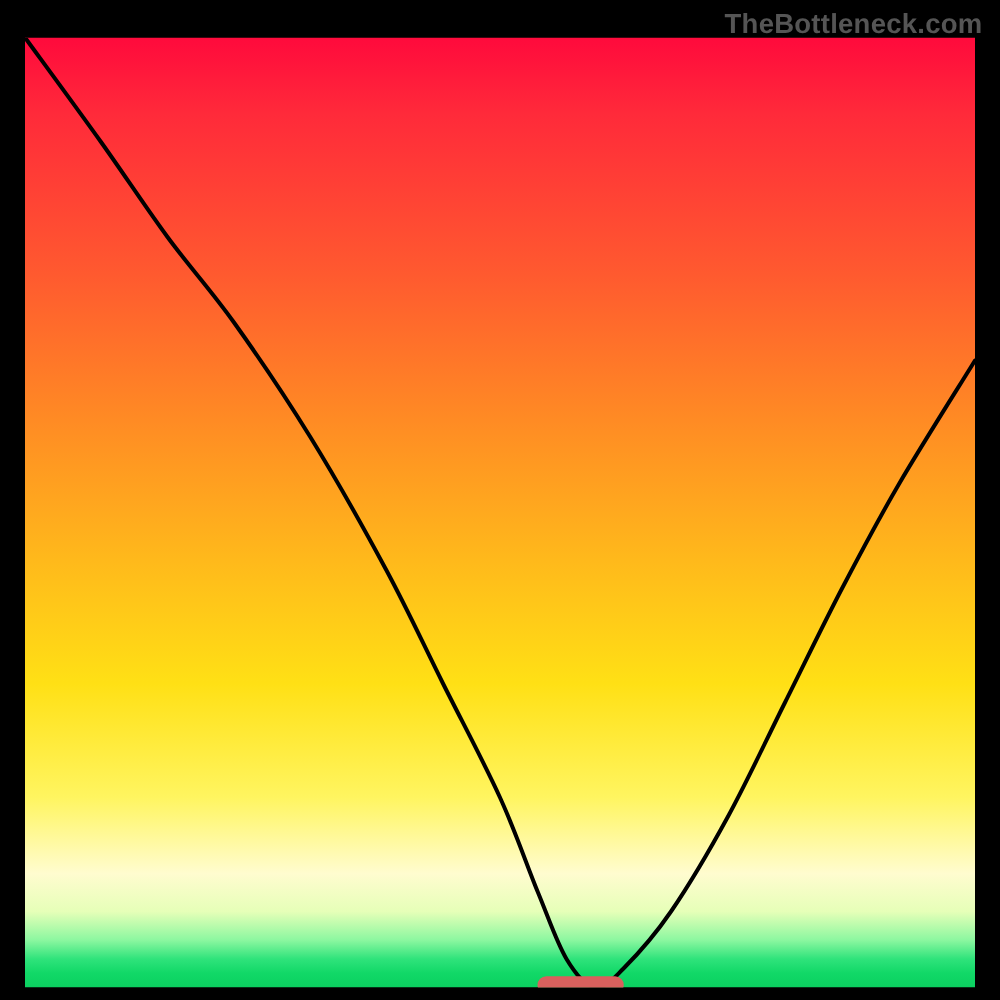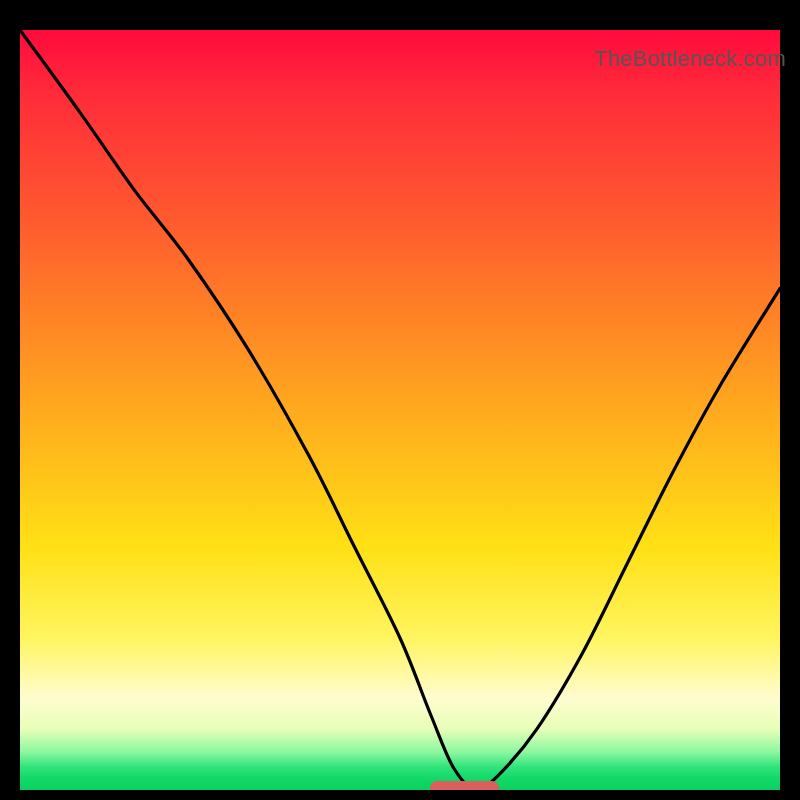--- a/index.html
+++ b/index.html
@@ -15,25 +15,24 @@
     position: relative;
     width: 800px;
     height: 800px;
   }
   .watermark {
     position: absolute;
     top: 6px;
     right: 14px;
     color: #555;
     font-size: 22px;
-    font-weight: 400;
+    font-weight: 700;
     letter-spacing: 0.2px;
     z-index: 20;
     user-select: none;
-    margin-top: 40px;
   }
   
   .plot {
     position: absolute;
     left: 20px;
     top: 30px;
     width: 760px;   
     height: 760px;  
     background: #000;
     overflow: hidden;

